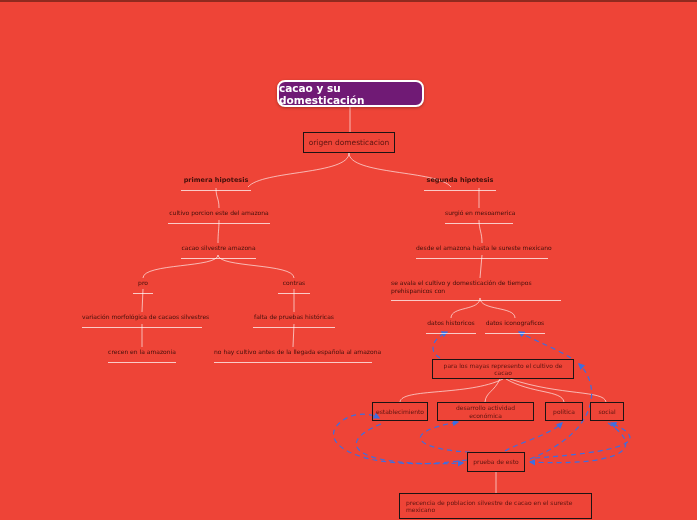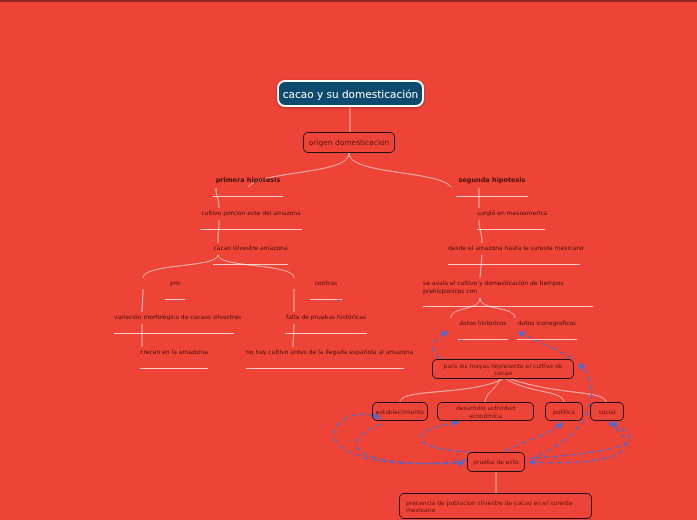--- a/index.html
+++ b/index.html
@@ -6,34 +6,34 @@
   .stage{
     position:relative;width:697px;height:520px;overflow:hidden;
     background:#ee4437;font-family:"DejaVu Sans", sans-serif;
   }
   .topstrip{position:absolute;top:0;left:0;width:100%;height:2px;background:#8f2a1f;}
   svg.wires{position:absolute;top:0;left:0;width:697px;height:520px;}
   
   .tnode{
     position:absolute;color:#41100b;font-size:6px;line-height:1.25;
     text-align:center;border-bottom:1px solid rgba(255,255,255,0.72);
-    padding-bottom:12px;white-space:nowrap;box-sizing:border-box;margin-left:32px;
+    padding-bottom:6px;white-space:nowrap;box-sizing:border-box;
   }
   .tnode.bold{font-weight:bold;font-size:6.5px;}
   .tnode.wrap{white-space:normal;text-align:left;}
   
   .box{
-    position:absolute;border:1.5px solid #1c1414;border-radius:5px;
+    position:absolute;border:1.5px solid #1c1414;border-radius:0;
     color:#5c1510;font-size:6px;line-height:1.25;display:flex;align-items:center;
     justify-content:center;text-align:center;box-sizing:border-box;padding:2px 4px;
   }
   .box.left{justify-content:flex-start;text-align:left;padding:3px 6px;}
   .rootbox{
-    position:absolute;background:#0c4a6e;border:2px solid #ffffff;border-radius:8px;
-    color:#ffffff;font-weight:normal;font-size:10.5px;display:flex;align-items:center;
+    position:absolute;background:#701a75;border:2px solid #ffffff;border-radius:8px;
+    color:#ffffff;font-weight:bold;font-size:10.5px;display:flex;align-items:center;
     justify-content:center;box-sizing:border-box;box-shadow:0 1px 3px rgba(0,0,0,0.3);
   }
   .origen{font-size:7.5px;}
 </style>
 </head>
 <body>
 
 <div class="stage">
   <div class="topstrip"></div>
 

